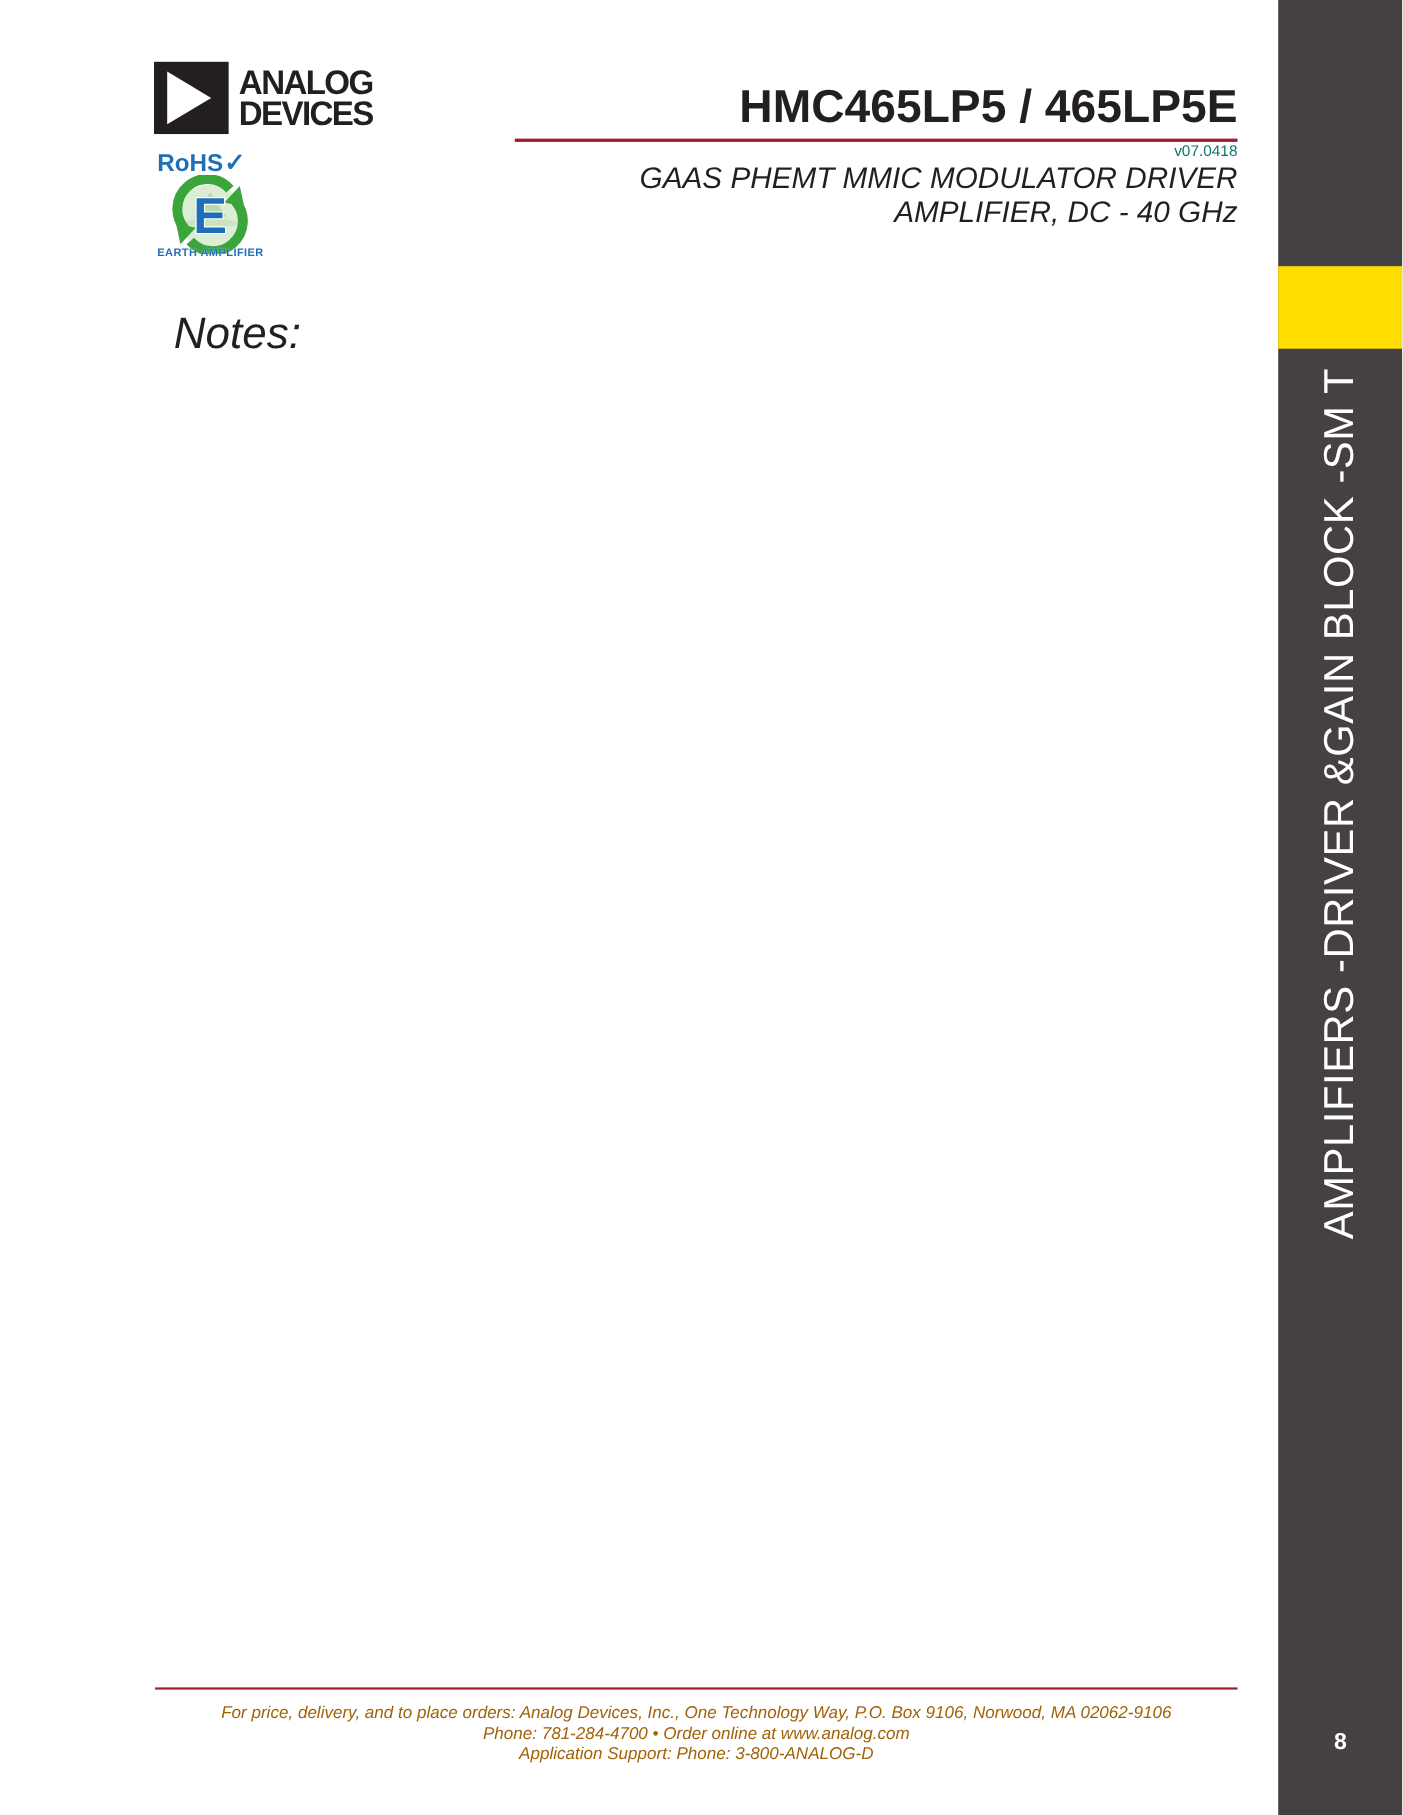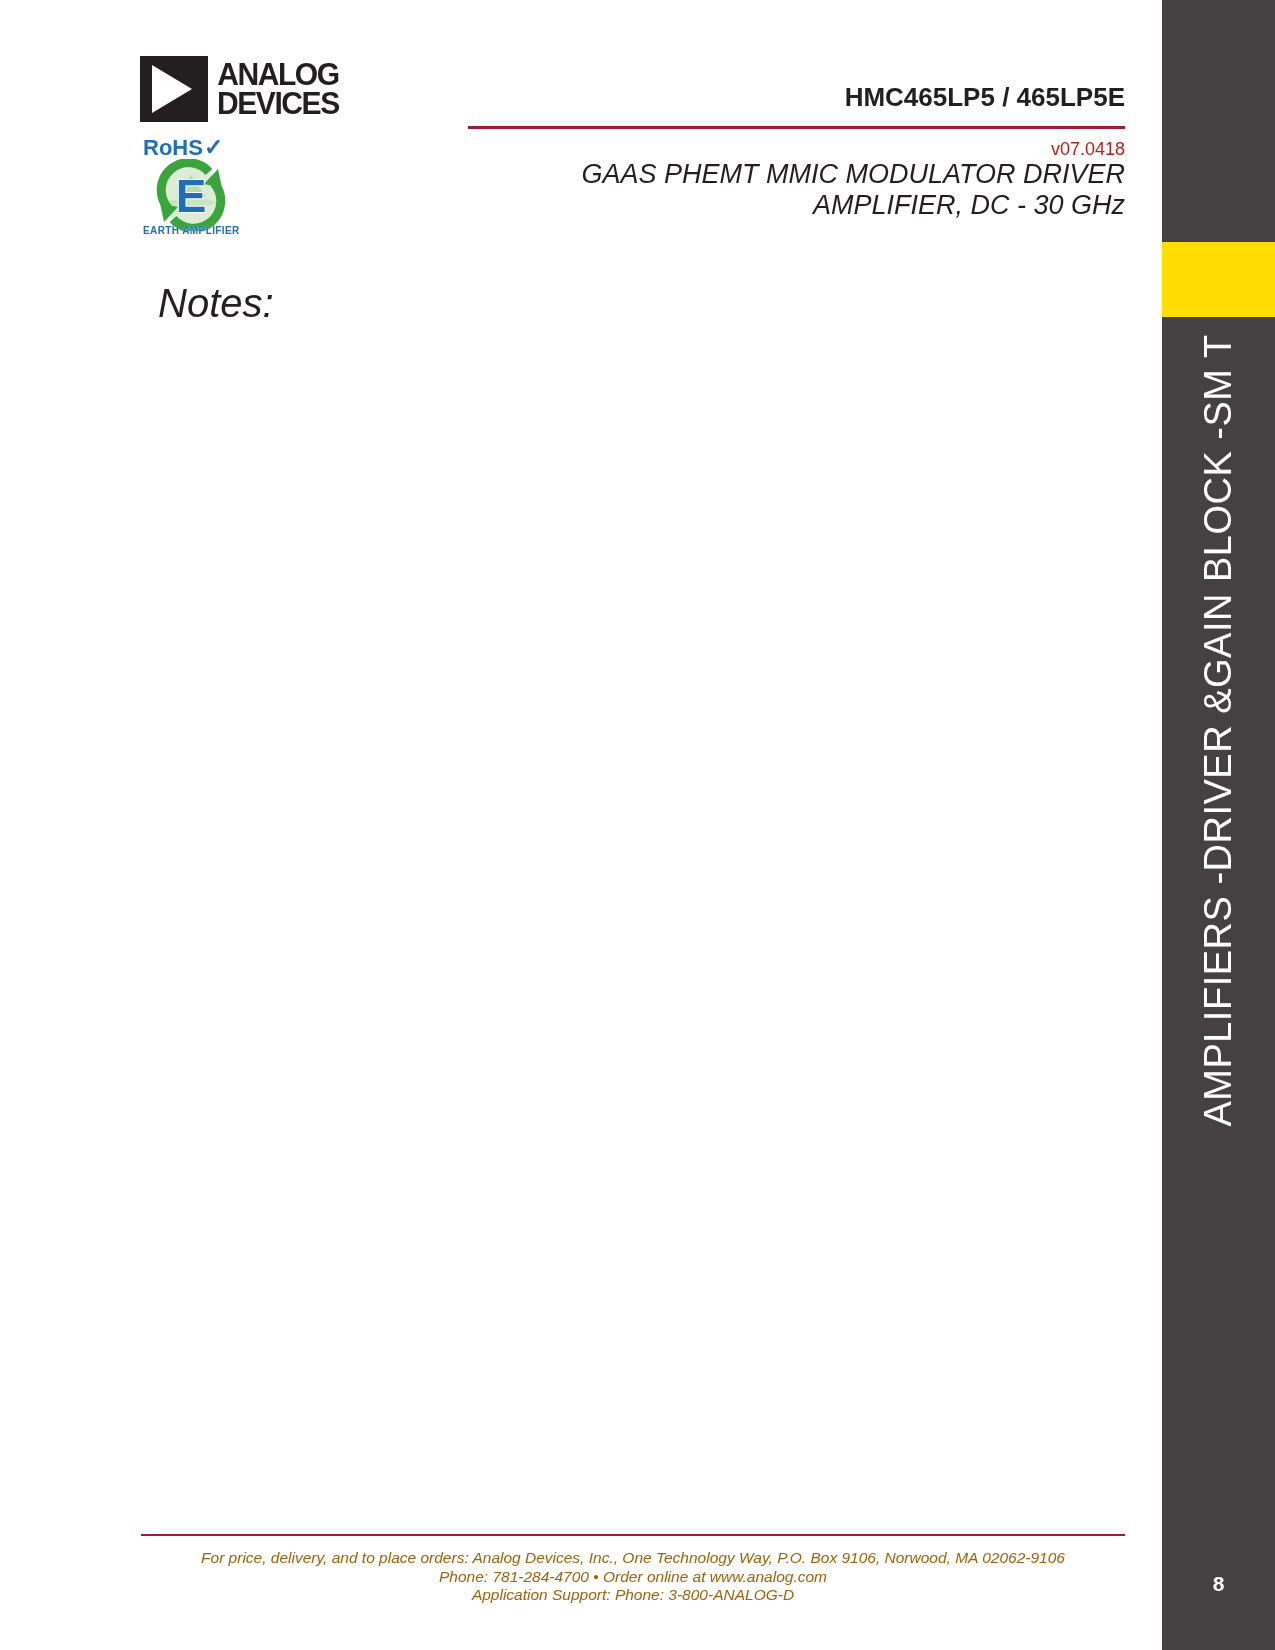--- a/index.html
+++ b/index.html
@@ -33,23 +33,23 @@
   .rohs-check { font-size: 23px; font-weight: bold; color: #1E6FB8; margin-left: 1px; }
   .rohs-art { display:block; margin: 0 auto; margin-top: 0px; }
   .rohs-caption {
     font-weight: bold; font-size: 10px; letter-spacing: 0.4px;
     color: #1E6FB8; margin-top: -6px; white-space: nowrap;
     text-shadow: 0 0 1px #fff;
   }
 
   
   .title-block { position: absolute; left: 468px; top: 74px; width: 657px; text-align: right; }
-  .part-number { margin: 0; font-size: 26px; line-height: 46px; font-weight: bold; letter-spacing: 0; }
+  .part-number { margin: 0; font-size: 42px; line-height: 46px; font-weight: bold; letter-spacing: 0; }
   .red-rule { height: 3px; background: #A01C33; margin-top: 6px; }
-  .version { font-size: 18px; line-height: 16px; margin-top: 12px; color: #b91c1c; }
+  .version { font-size: 14px; line-height: 16px; margin-top: 0; color: #0f766e; }
   .subtitle { margin-top: 2px; font-size: 27px; line-height: 31px; font-weight: normal; font-style: italic; }
 
   
   .notes-label {
     position: absolute; left: 142px; top: 270px;
     font-size: 40px; font-weight: normal; font-style: italic; line-height: 34px;
     margin: 16px;
   }
 
   
@@ -109,21 +109,21 @@
     </svg>
     <div class="rohs-caption">EARTH AMPLIFIER</div>
   </div>
 
   <div class="title-block">
     <h1 class="part-number">HMC465LP5 / 465LP5E</h1>
     <div class="red-rule"></div>
     <div class="version">v07.0418</div>
     <div class="subtitle">
       <div>GAAS PHEMT MMIC MODULATOR DRIVER</div>
-      <div>AMPLIFIER, DC - 30 GHz</div>
+      <div>AMPLIFIER, DC - 40 GHz</div>
     </div>
   </div>
 
   <h2 class="notes-label">Notes:</h2>
 
   <div class="footer-rule"></div>
   <div class="footer-text">
     <p>For price, delivery, and to place orders: Analog Devices, Inc., One Technology Way, P.O. Box 9106, Norwood, MA 02062-9106</p>
     <p>Phone: 781-284-4700 • Order online at www.analog.com</p>
     <p>Application Support: Phone: 3-800-ANALOG-D</p>

